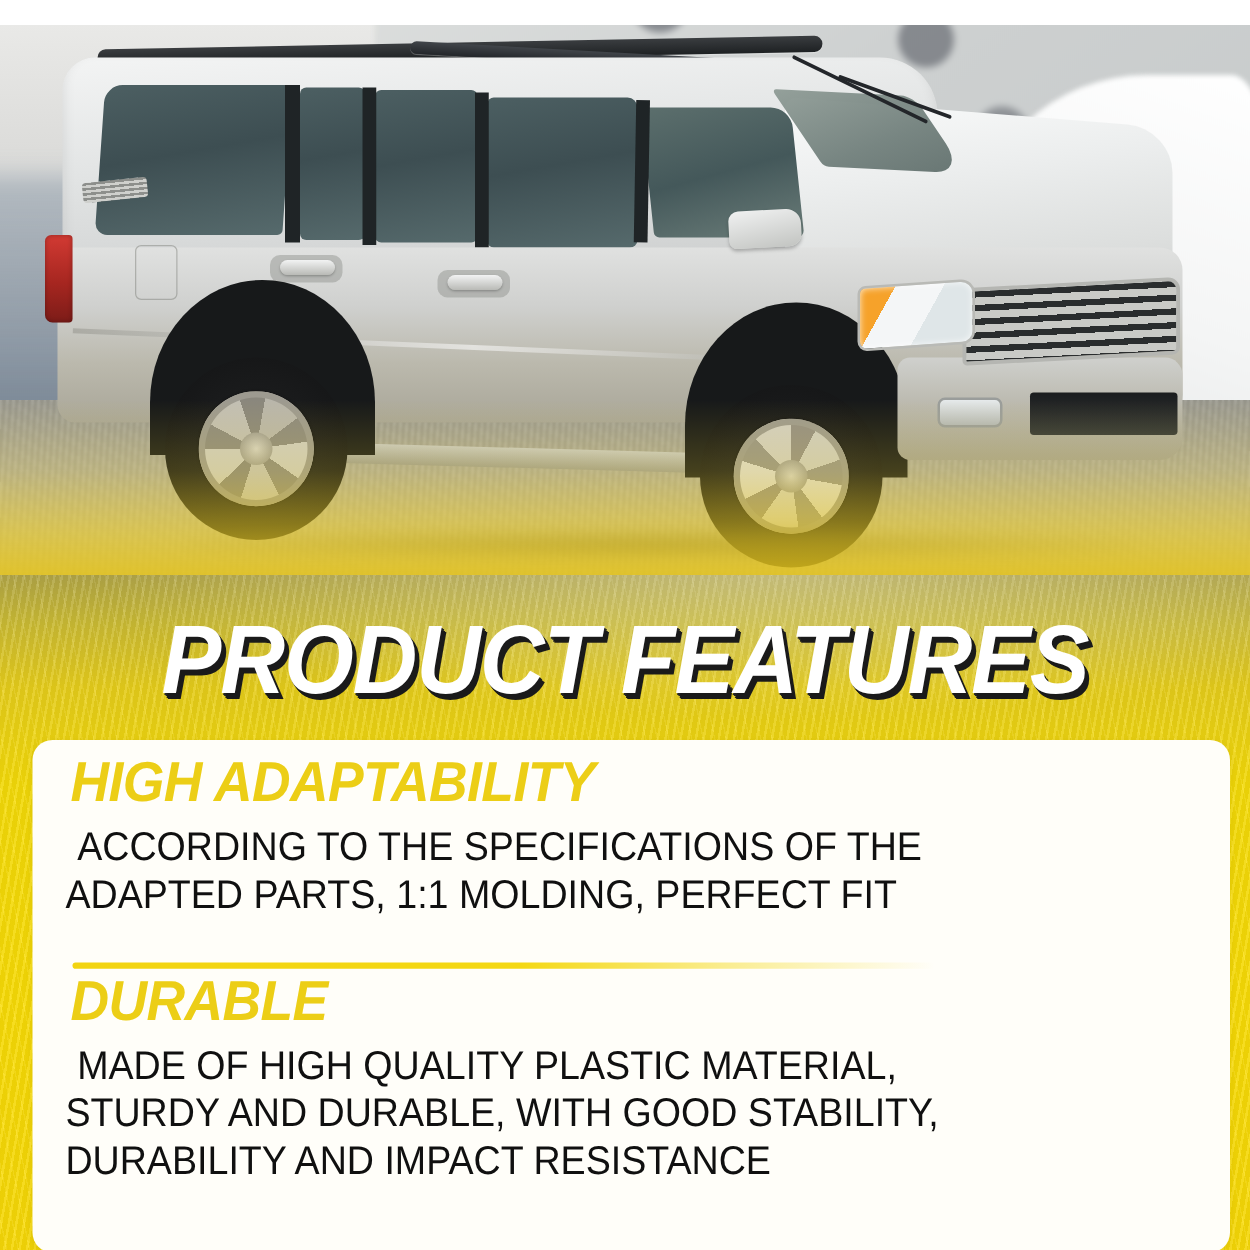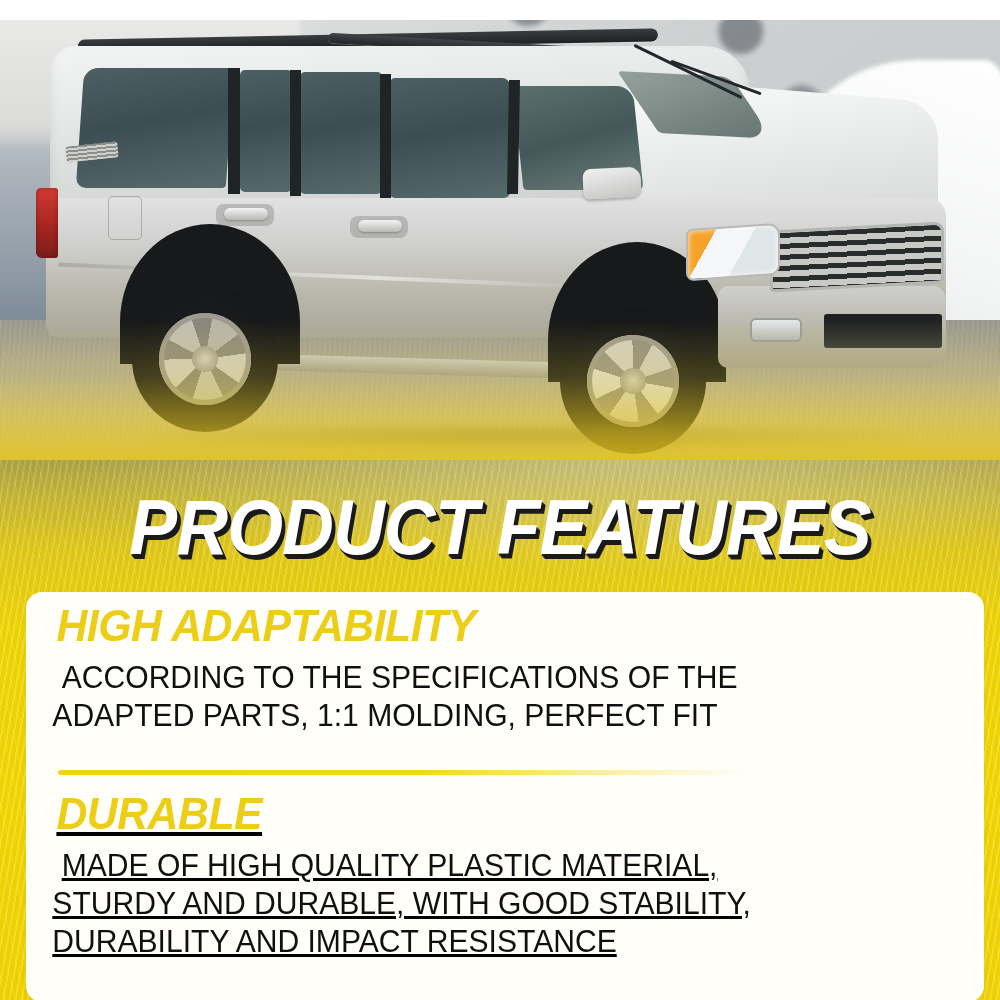--- a/index.html
+++ b/index.html
@@ -245,21 +245,21 @@
   
   .card {
     position:absolute; left:26px; top:572px; width:958px; height:410px;
     background:#fffef9;
     border-radius:16px;
     box-shadow:0 2px 6px rgba(120,100,0,.10);
     overflow:hidden;
   }
   .feature { position:absolute; left:0; width:825px; }
   .f1 { top:8px; }
-  .f2 { top:196px;text-decoration:underline; }
+  .f2 { top:183px; }
 
   .f-head {
     font-weight:700; font-style:italic; font-size:45px; line-height:52px;
     color:#ecce16; letter-spacing:-.5px; padding-left:32px;
     transform:scaleX(.95); transform-origin:left center;
     white-space:nowrap;
   }
   .f-body {
     font-size:32px; line-height:38px; color:#101010;
     padding-left:28px; padding-top:6px;

